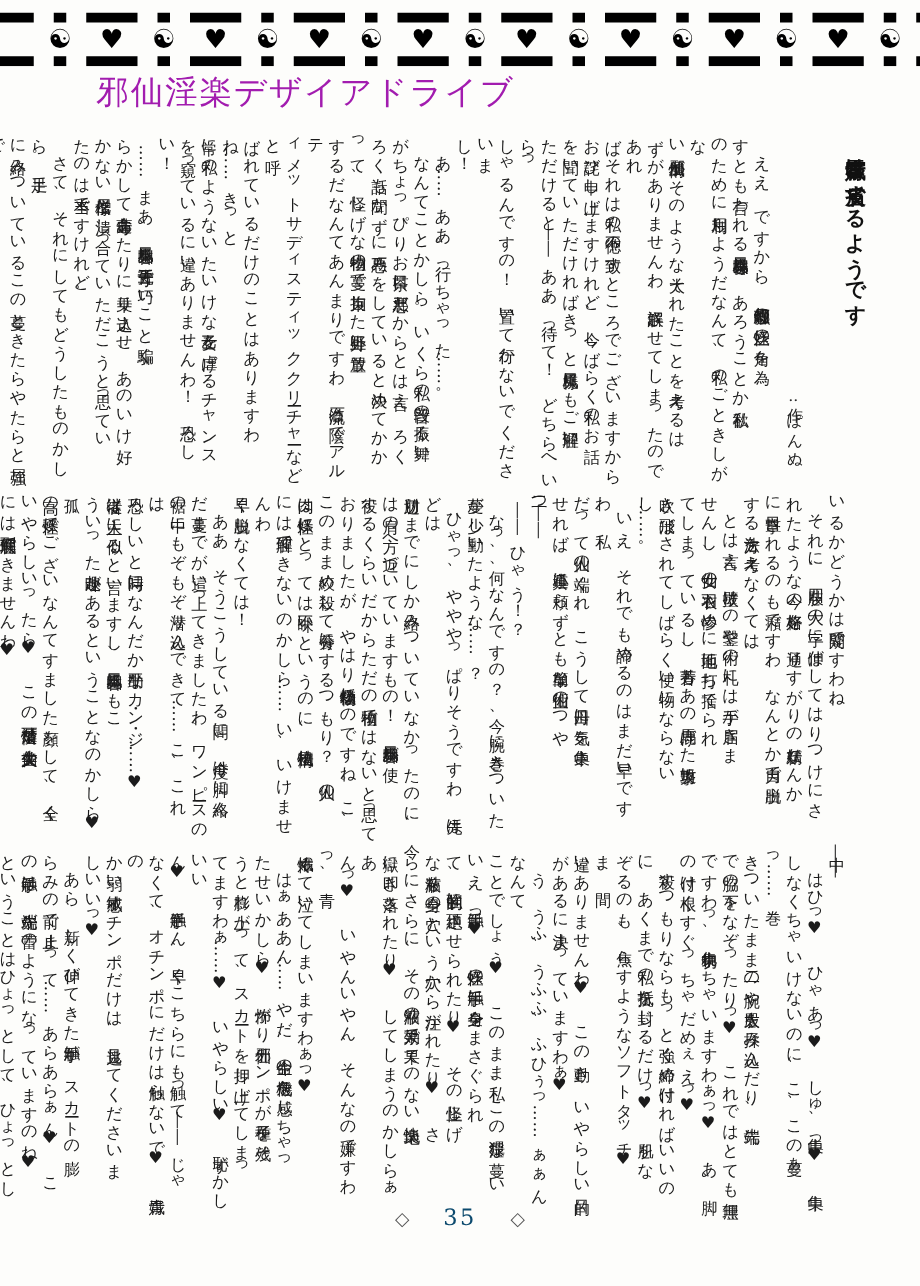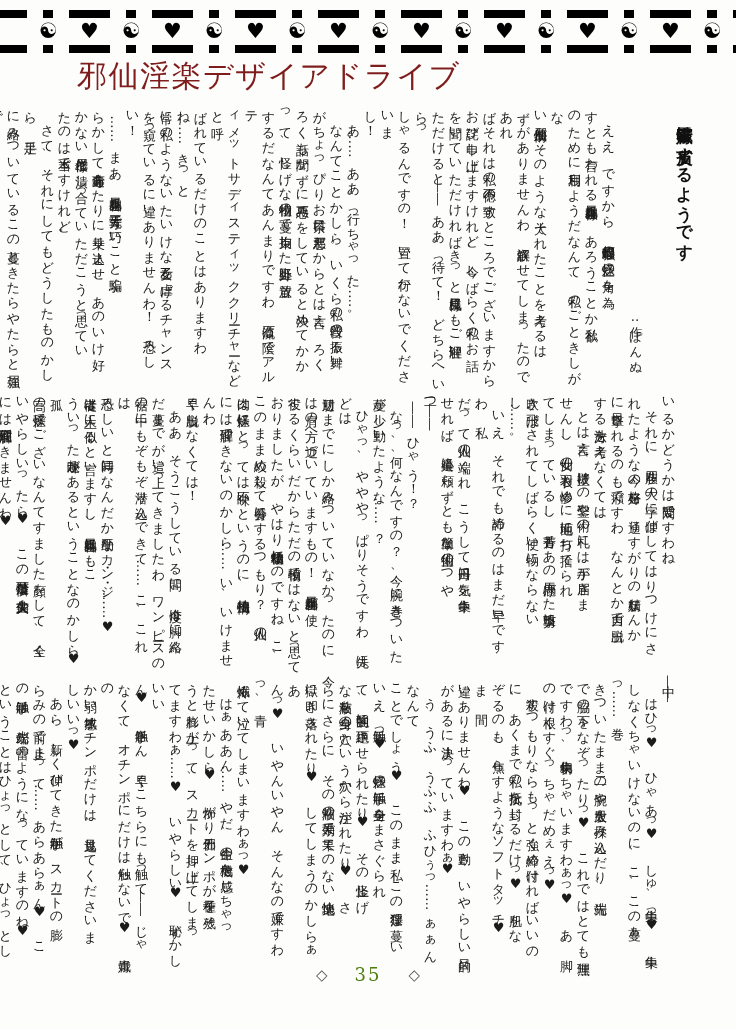--- a/index.html
+++ b/index.html
@@ -19,21 +19,21 @@
   .b-unit .bar{height:8px;width:100%;background:#000;}
   .b-unit .sq{height:8px;width:10px;background:#000;}
   .b-unit .sym{
     height:25px;line-height:25px;font-size:21px;color:#000;
     font-family:"DejaVu Sans","Liberation Sans",sans-serif;
   }
   
   #series-title{
     position:absolute;top:56px;left:77px;
     font-family:"DejaVu Sans","Liberation Sans",sans-serif;
-    font-weight:400;font-size:30px;letter-spacing:1.5px;color:#7f1d1d;
+    font-weight:400;font-size:26px;letter-spacing:1.5px;color:#a21caf;
   }
   #story-title{
     position:absolute;top:114px;right:41px;
     writing-mode:vertical-rl;
     font-family:"DejaVu Sans","Liberation Sans",sans-serif;
     font-weight:700;font-size:16.5px;letter-spacing:0.5px;color:#111;
   }
   #author{
     position:absolute;top:317px;right:92px;
     writing-mode:vertical-rl;
@@ -47,21 +47,21 @@
   .band p{margin:0;}
   #band1{top:102px;right:119px;height:287px;}
   #band2{top:388px;right:59px;height:287px;}
   #band3{top:675px;right:59px;height:287px;}
   
   #footer{
     position:absolute;top:964px;left:0;width:100%;
     display:flex;justify-content:center;align-items:center;gap:27px;
   }
   #footer .diamond{font-size:15px;color:#555;font-family:"DejaVu Sans","Liberation Sans",sans-serif;}
-  #footer .pagenum{font-size:18px;color:#4d7c0f;letter-spacing:2px;}
+  #footer .pagenum{font-size:18px;color:#0c4a6e;letter-spacing:2px;}
 </style>
 </head>
 <body>
 
 <div id="top-border">
     <div class="b-unit b-bar">
       <div class="bar"></div>
       <div class="sym"></div>
       <div class="bar"></div>
     </div>

